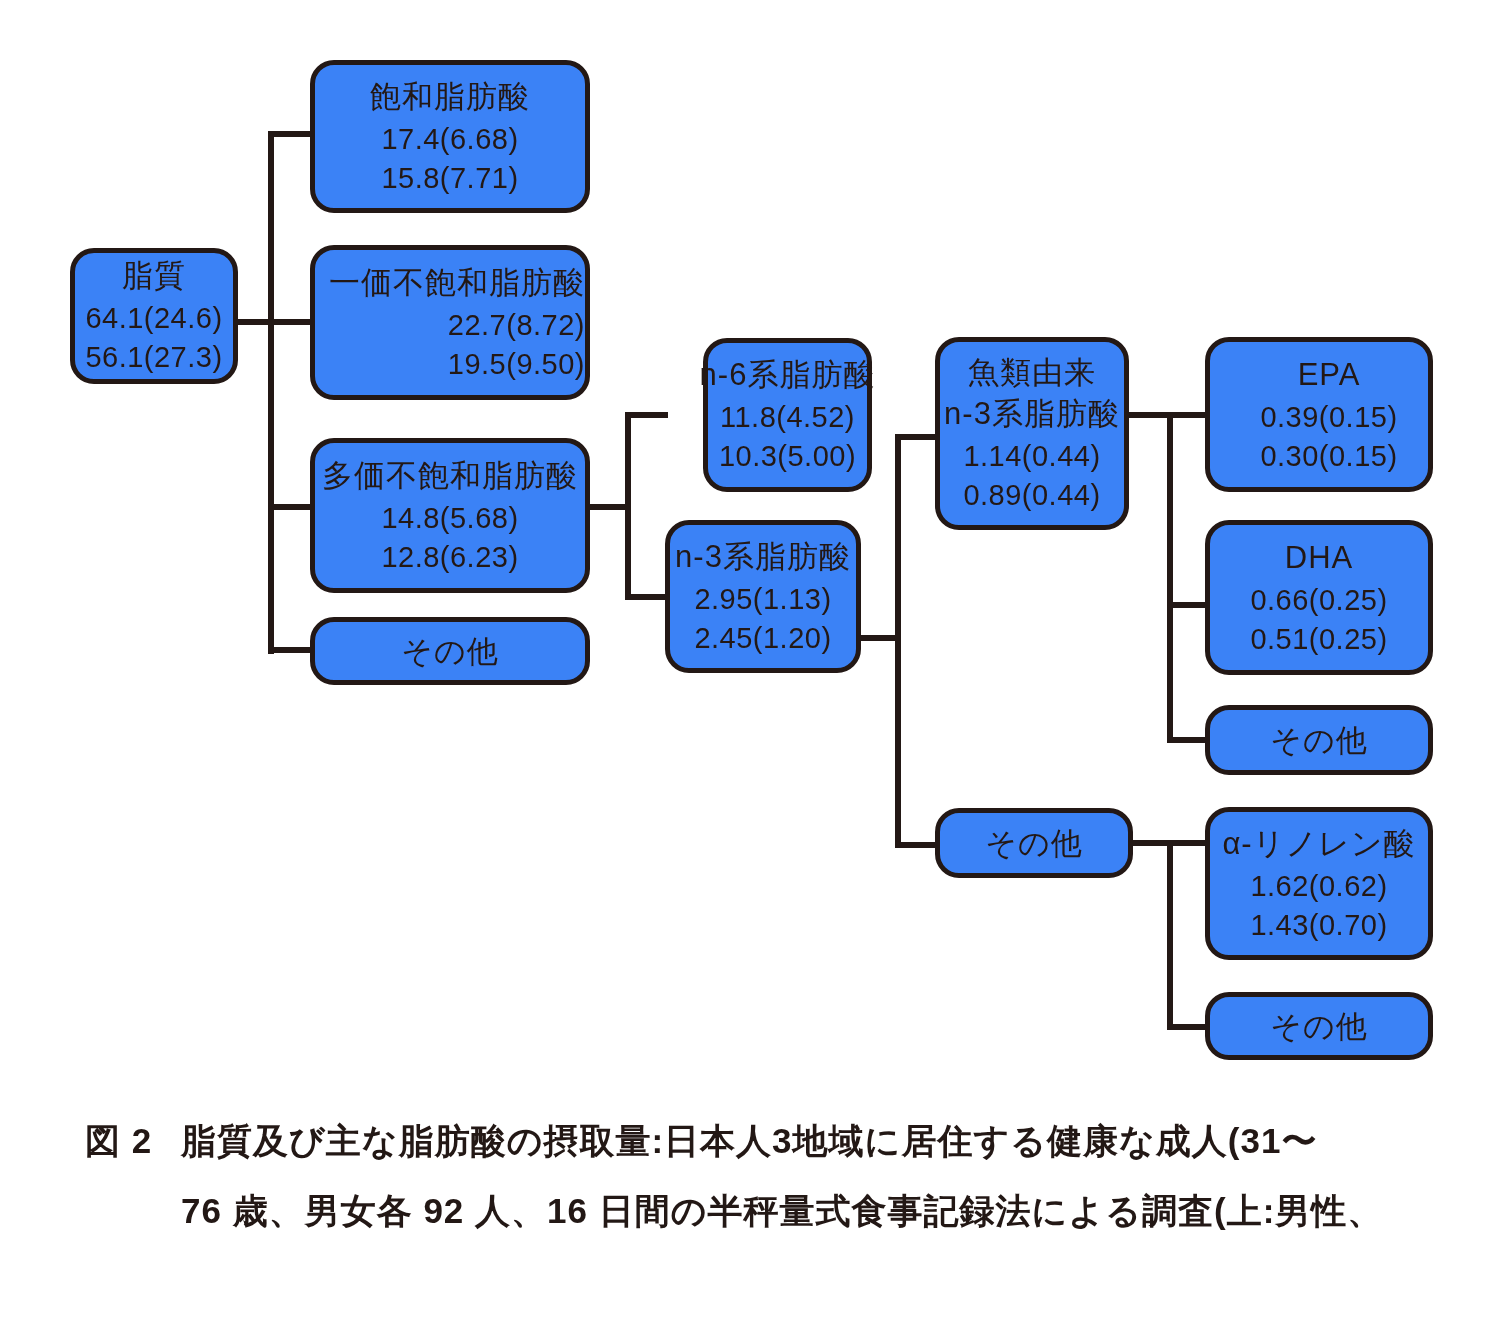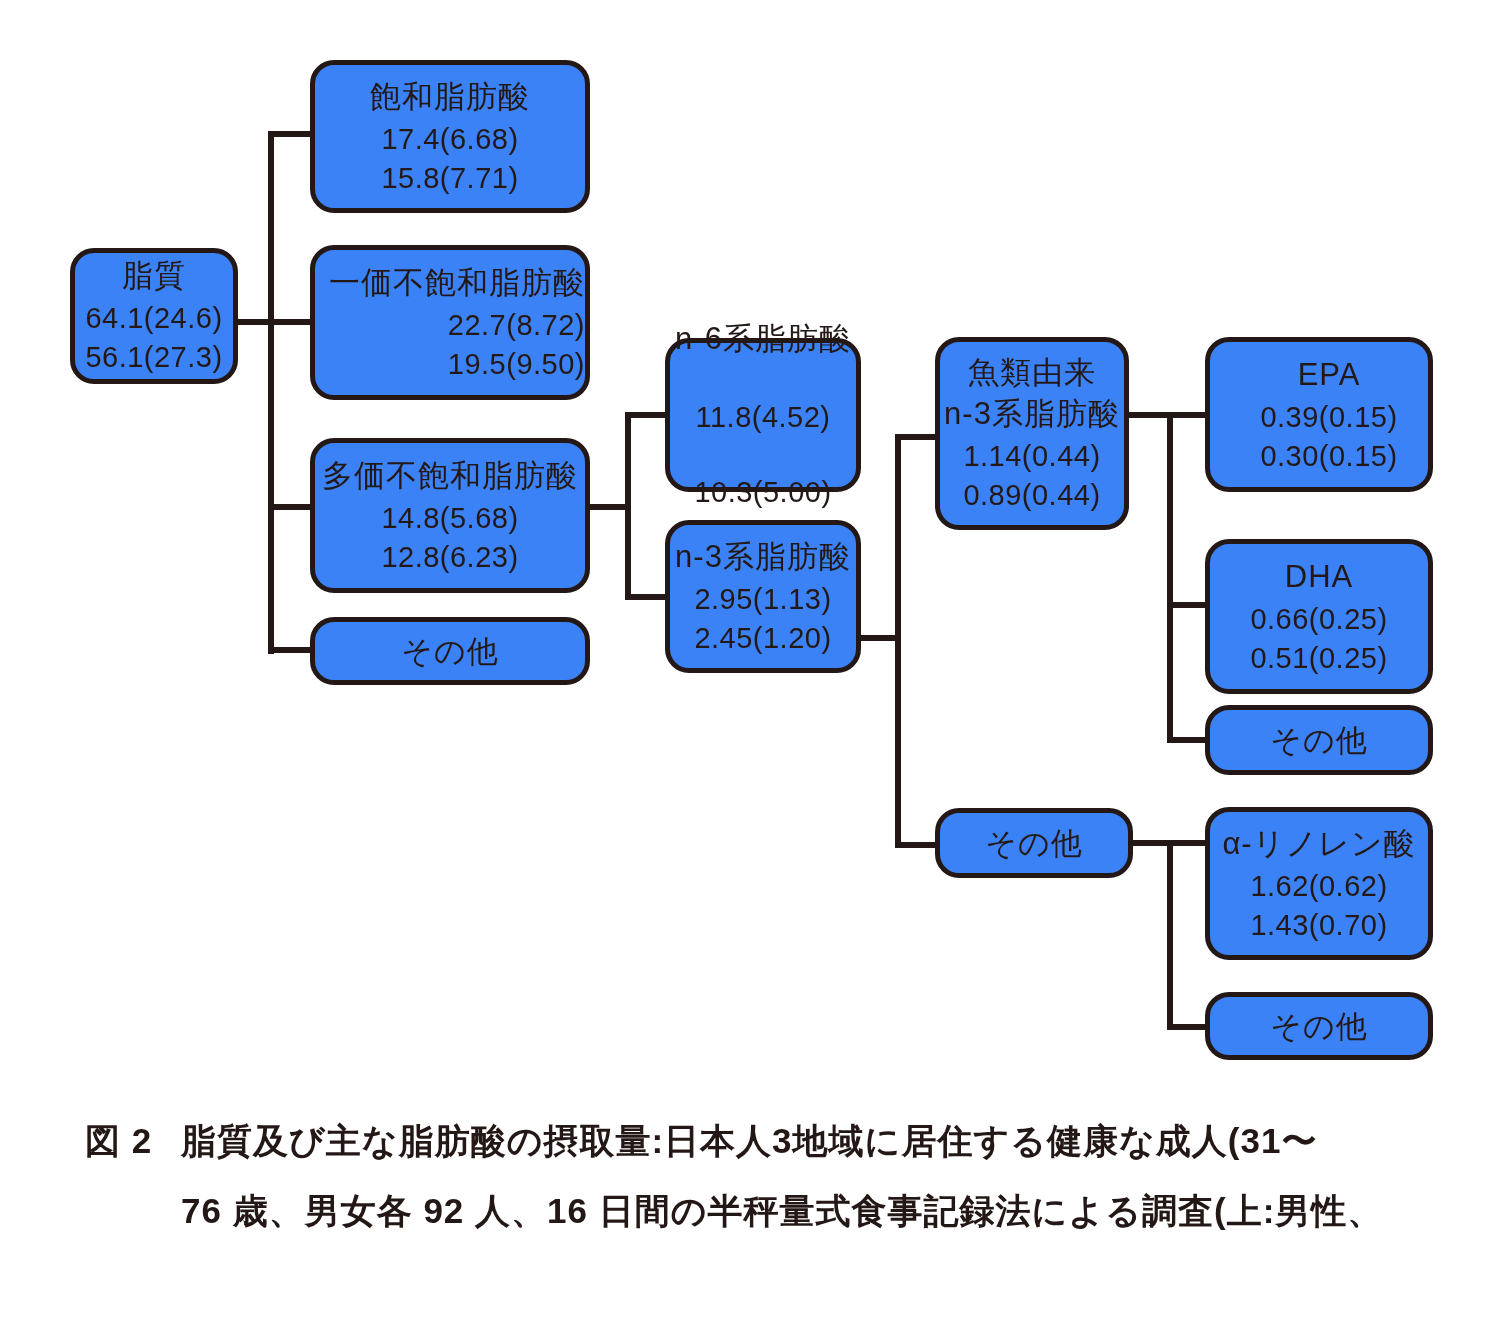--- a/index.html
+++ b/index.html
@@ -43,26 +43,26 @@
     letter-spacing: 0.5px;
     white-space: nowrap;
   }
   .nd-title + .nd-val { margin-top: 3px; }
   
   .nd-lipid      { left:  70px; top: 248px; width: 168px; height: 136px; }
   .nd-saturated  { left: 310px; top:  60px; width: 280px; height: 153px; }
   .nd-mono       { left: 310px; top: 245px; width: 280px; height: 155px; align-items: flex-end; }
   .nd-poly       { left: 310px; top: 438px; width: 280px; height: 155px; }
   .nd-other1     { left: 310px; top: 617px; width: 280px; height:  68px; }
-  .nd-n6         { left: 665px; top: 338px; width: 196px; height: 154px; gap: 36px; }
+  .nd-n6         { left: 703px; top: 338px; width: 169px; height: 154px; }
   .nd-n3         { left: 665px; top: 520px; width: 196px; height: 153px; }
   .nd-fishn3     { left: 935px; top: 337px; width: 194px; height: 193px; }
   .nd-other2     { left: 935px; top: 808px; width: 198px; height:  70px; }
   .nd-epa        { left:1205px; top: 337px; width: 228px; height: 155px; padding-left: 20px; }
-  .nd-dha        { left:1205px; top: 520px; width: 228px; height: 155px; margin-top: 19px; }
+  .nd-dha        { left:1205px; top: 520px; width: 228px; height: 155px; }
   .nd-fishother  { left:1205px; top: 705px; width: 228px; height:  70px; }
   .nd-ala        { left:1205px; top: 807px; width: 228px; height: 153px; }
   .nd-other3     { left:1205px; top: 992px; width: 228px; height:  68px; }
   
   .line {
     position: absolute;
     background: var(--ink);
     z-index: 1;
   }
   

